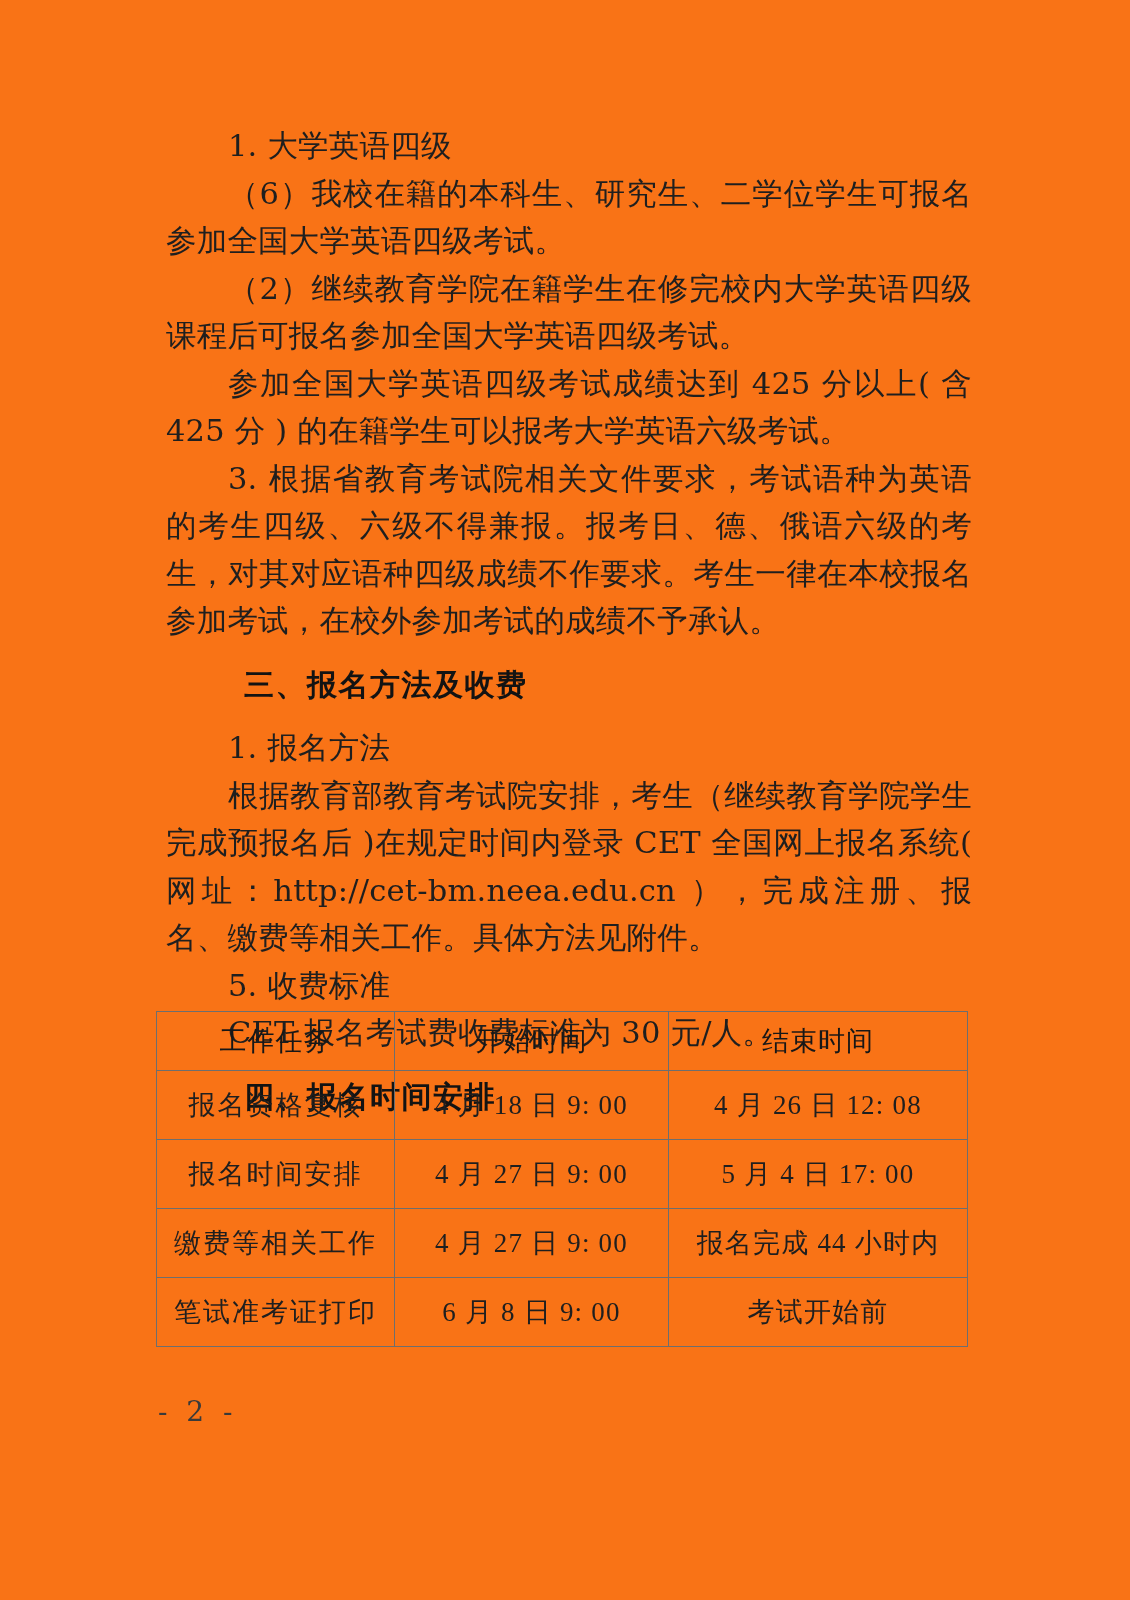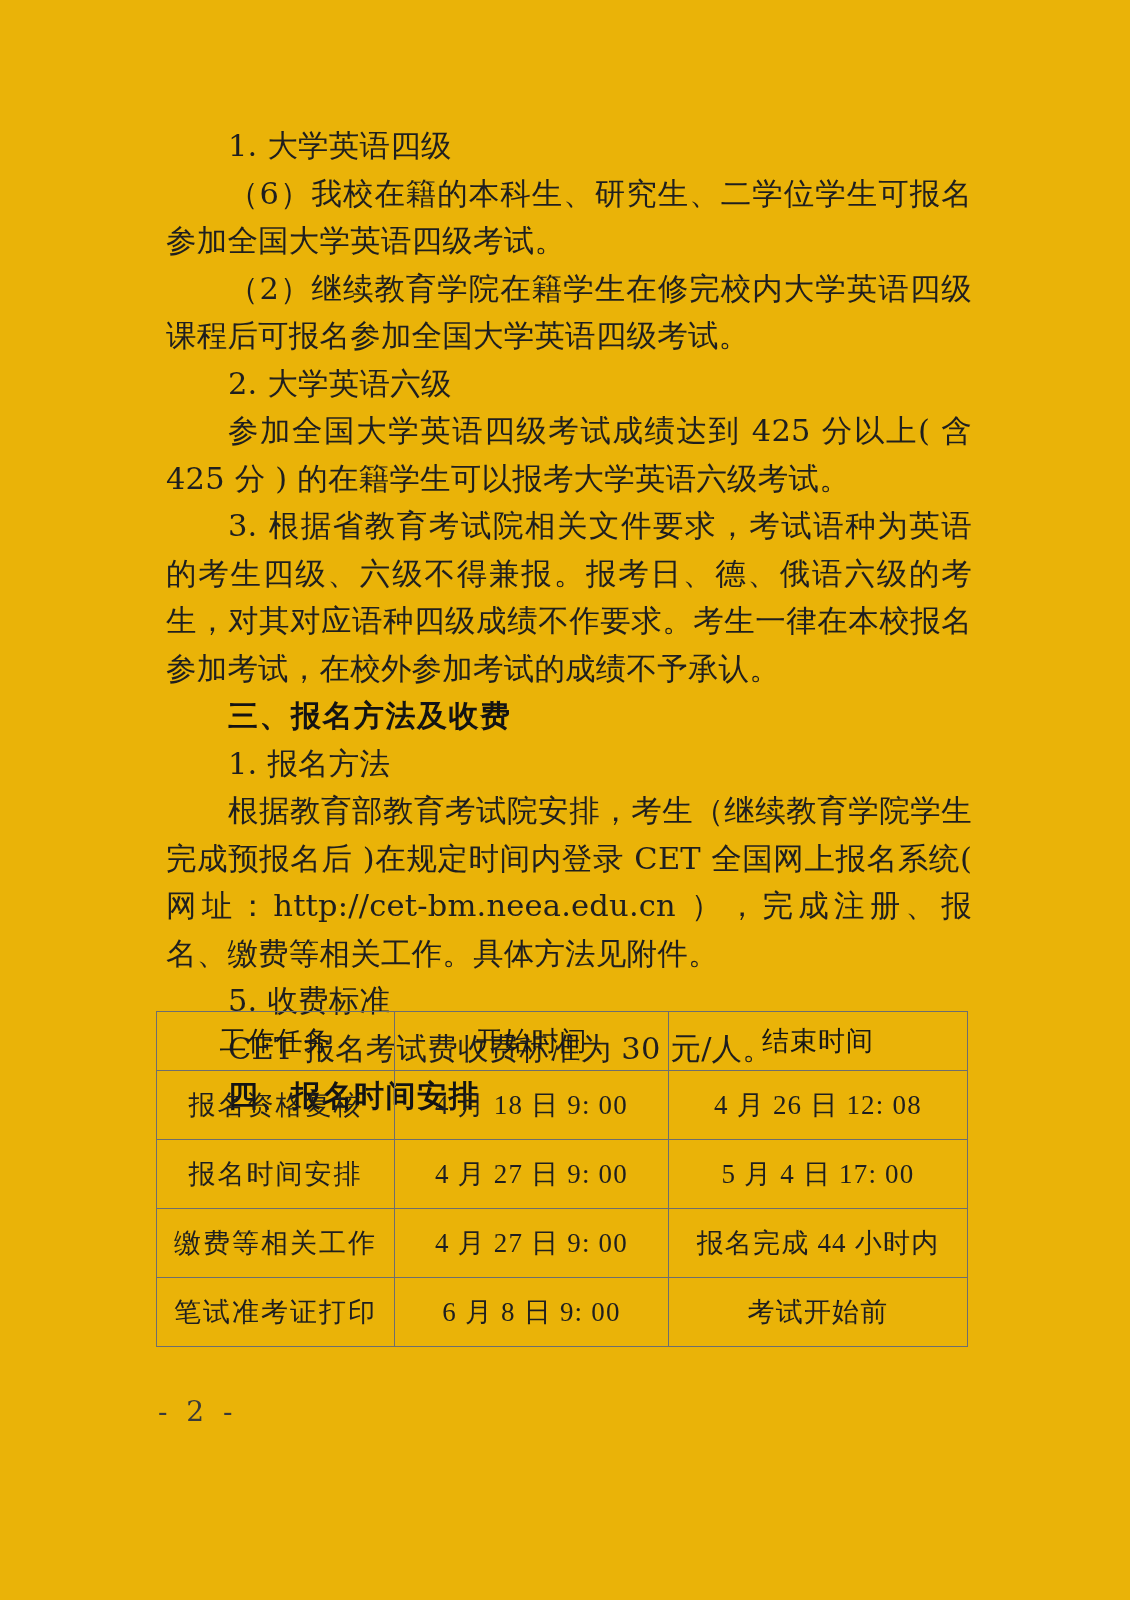--- a/index.html
+++ b/index.html
@@ -14,21 +14,21 @@
     font-family: "DejaVu Serif", "Liberation Serif", serif;
     color: #1a1a1a;
     overflow: hidden;
   }
 
   .page {
     position: absolute;
     left: 0; top: 0;
     width: 1130px;
     height: 1600px;
-    background: #eab308;
+    background: #f97316;
   }
 
   .content {
     position: absolute;
     left: 166px;
     top: 122px;
     width: 806px;
   }
 
   
@@ -40,21 +40,21 @@
     letter-spacing: 0.2px;
     text-indent: 62px;
     text-align: justify;
     text-justify: inter-character;
     color: #1f1f1f;
     font-weight: 400;
   }
 
   
   h2.heading {
-    margin: 0;
+    margin: 16px;
     font-family: "DejaVu Sans", "Liberation Sans", sans-serif;
     font-size: 30px;
     line-height: 47.5px;
     font-weight: 700;
     letter-spacing: 1.5px;
     text-indent: 62px;
     color: #131313;
   }
 
   
@@ -114,21 +114,20 @@
 <div class="page">
 
   <div class="content">
 
     <p class="para">1. 大学英语四级</p>
 
     <p class="para">（6）我校在籍的本科生、研究生、二学位学生可报名参加全国大学英语四级考试。</p>
 
     <p class="para">（2）继续教育学院在籍学生在修完校内大学英语四级课程后可报名参加全国大学英语四级考试。</p>
 
-    <p class="para">2. 大学英语六级</p>
 
     <p class="para">参加全国大学英语四级考试成绩达到 425 分以上( 含 425 分 ) 的在籍学生可以报考大学英语六级考试。</p>
 
     <p class="para">3. 根据省教育考试院相关文件要求，考试语种为英语的考生四级、六级不得兼报。报考日、德、俄语六级的考生，对其对应语种四级成绩不作要求。考生一律在本校报名参加考试，在校外参加考试的成绩不予承认。</p>
 
     <h2 class="heading">三、报名方法及收费</h2>
 
     <p class="para">1. 报名方法</p>
 
     <p class="para">根据教育部教育考试院安排，考生（继续教育学院学生完成预报名后 )在规定时间内登录 CET 全国网上报名系统( 网址：http://cet-bm.neea.edu.cn ），完成注册、报名、缴费等相关工作。具体方法见附件。</p>

